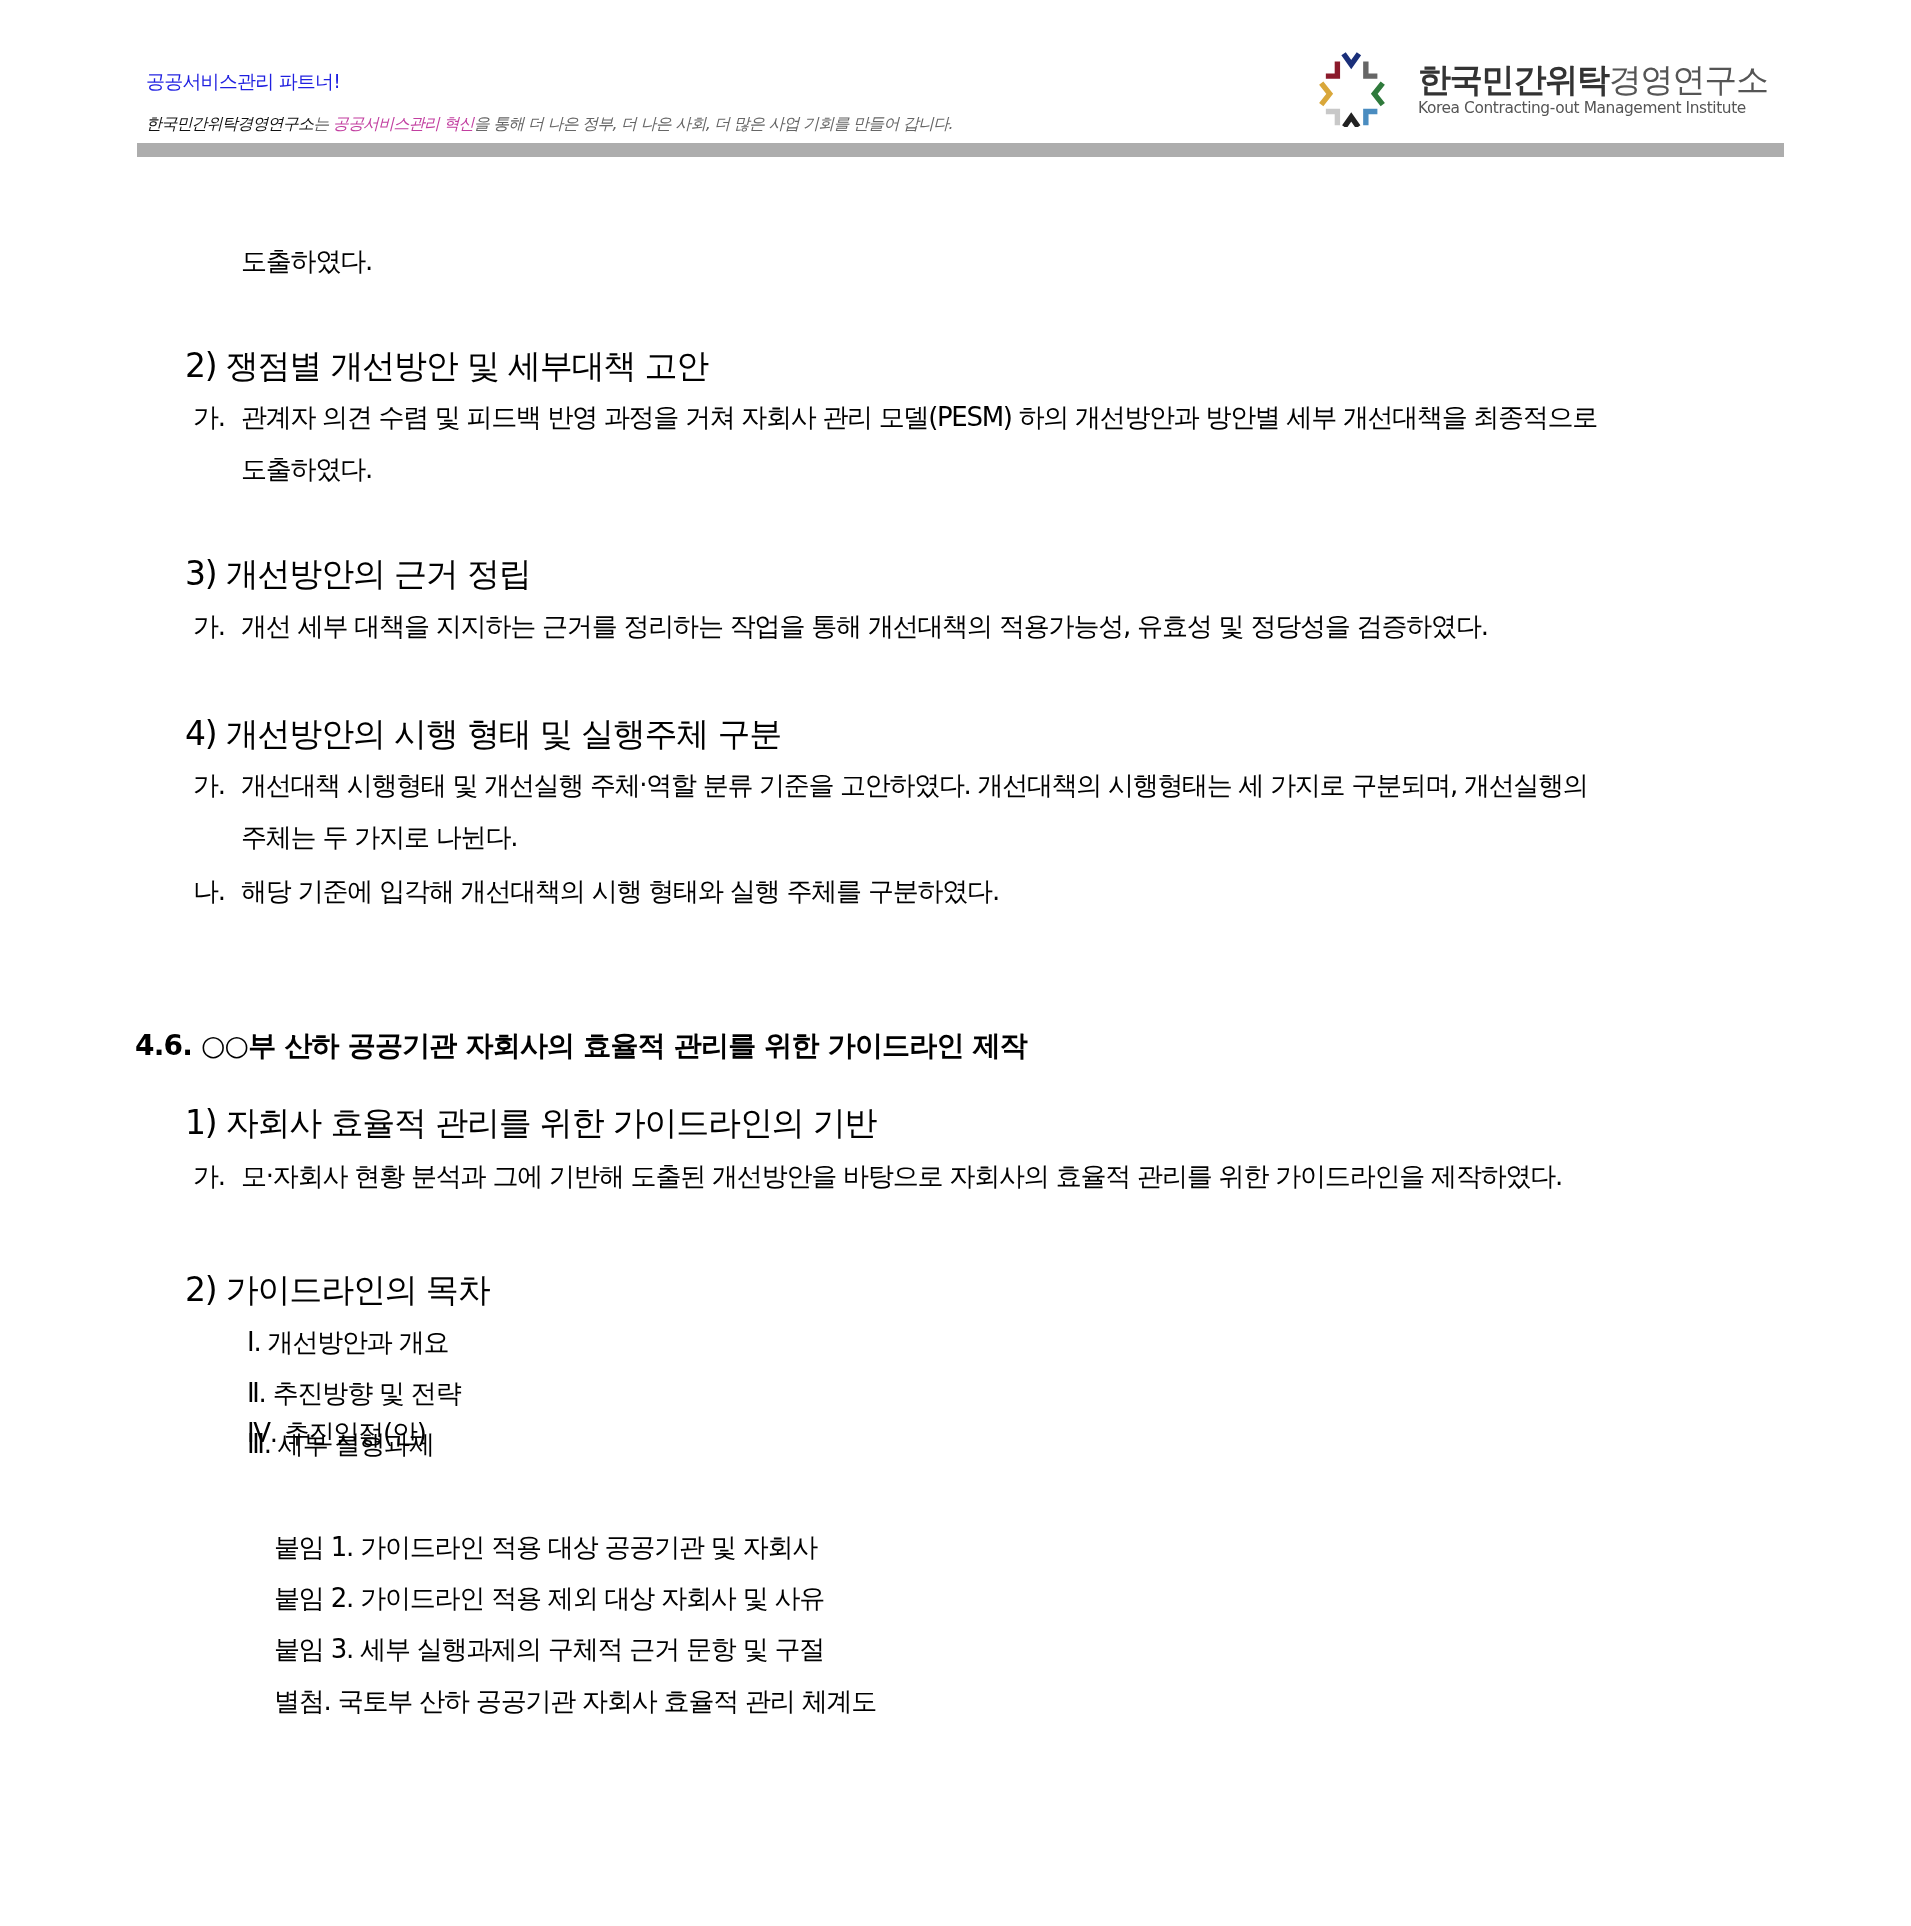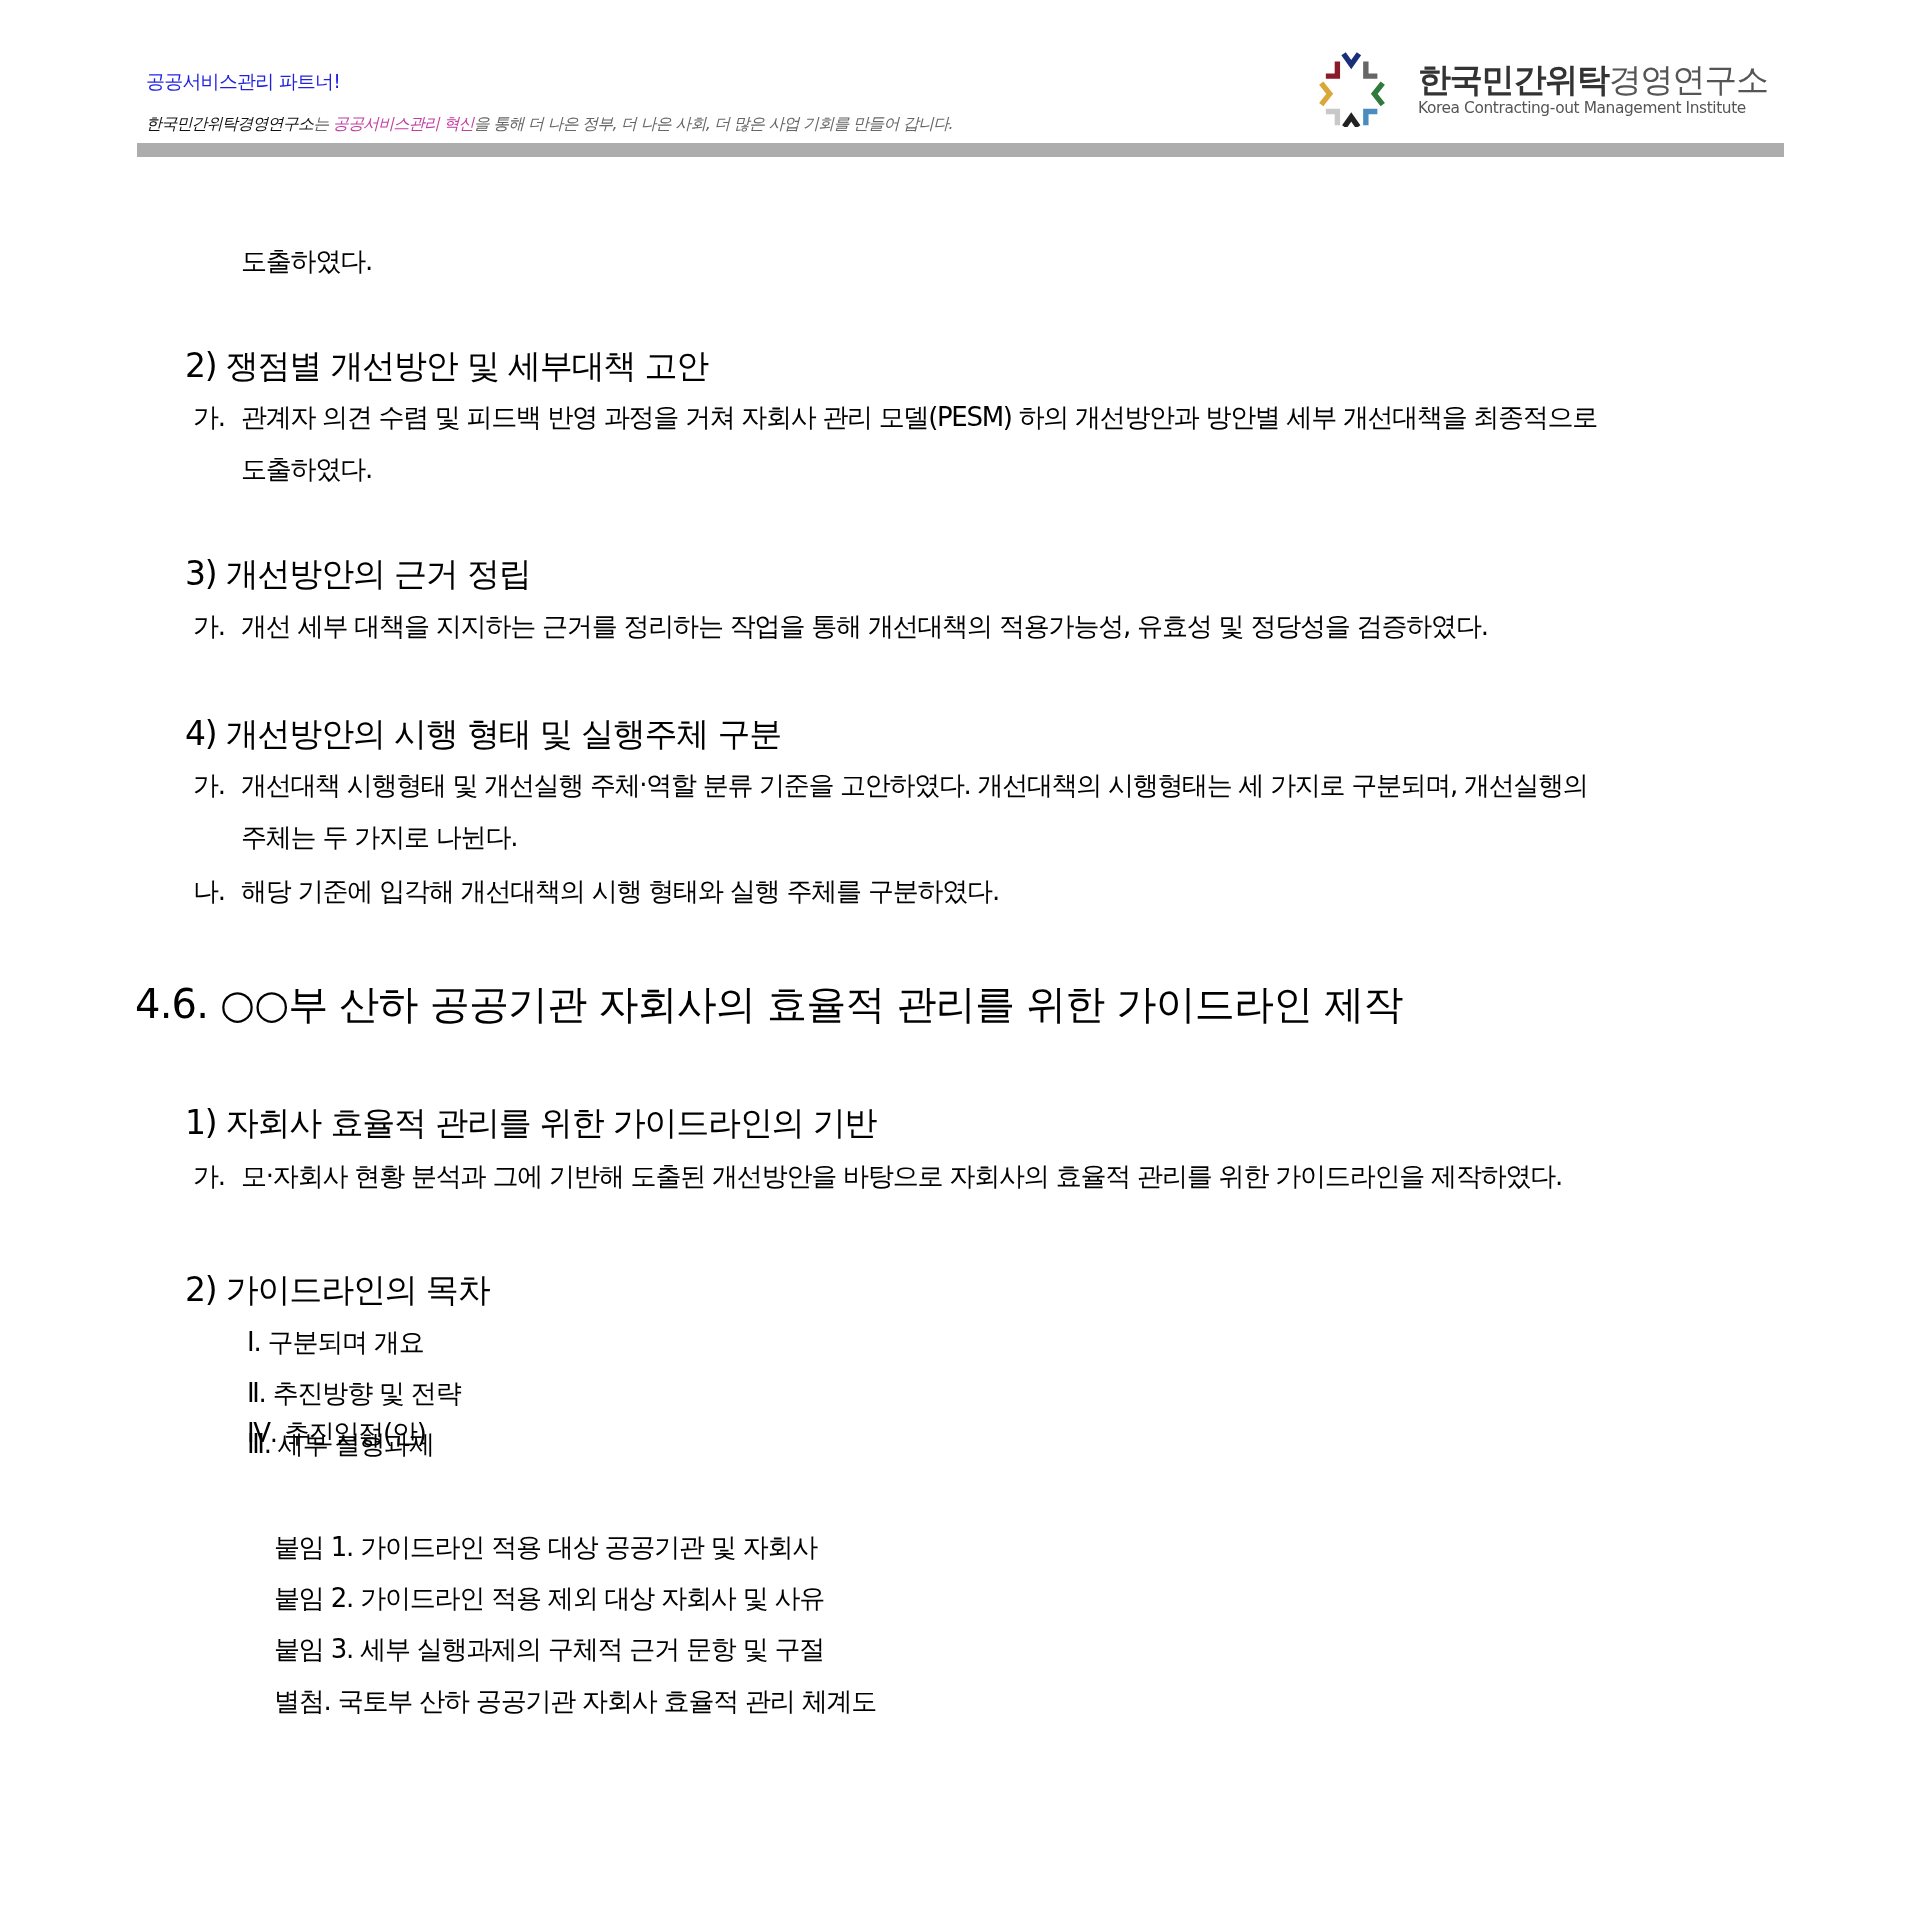--- a/index.html
+++ b/index.html
@@ -15,21 +15,21 @@
   .header-bar { left:137px; top:143px; width:1647px; height:14px; background:#adadad; }
 
   .logo-top { left:1302px; top:46px; width:482px; height:81px; }
   .logo-top .ko { position:absolute; left:116px; top:11.6px; font-size:33px; font-weight:bold; color:#333; letter-spacing:-1.2px; }
   .logo-top .ko .light { color:#555; font-weight:normal; }
   .logo-top .en { position:absolute; left:116px; top:53px; font-size:15.4px; color:#555; letter-spacing:-0.4px; }
 
   
   .p  { font-size:26px; letter-spacing:-1.2px; line-height:1; }
   .h2 { font-size:33px; font-weight:normal; letter-spacing:-1.2px; line-height:1; }
-  .h1 { font-size:40px; font-weight:normal; letter-spacing:-0.8px; line-height:1; }
+  .h1 { font-size:28px; font-weight:bold; letter-spacing:-0.8px; line-height:1;margin-top:48px; }
 </style>
 </head>
 <body>
 
 <div class="abs tagline">공공서비스관리 파트너!</div>
 <div class="abs subline">
   <span class="dark">한국민간위탁경영연구소</span><span>는 </span><span class="pink">공공서비스관리 혁신</span><span>을 통해 더 나은 정부, 더 나은 사회, 더 많은 사업 기회를 만들어 갑니다.</span>
 </div>
 
 <div class="abs logo-top">
@@ -78,21 +78,21 @@
 <div class="abs p" style="left:241px;top:878px">해당 기준에 입각해 개선대책의 시행 형태와 실행 주체를 구분하였다.</div>
 
 <div class="abs h1" style="left:135px;top:984px">4.6. ○○부 산하 공공기관 자회사의 효율적 관리를 위한 가이드라인 제작</div>
 
 <div class="abs h2" style="left:185px;top:1106px">1) 자회사 효율적 관리를 위한 가이드라인의 기반</div>
 <div class="abs p" style="left:193px;top:1163px">가.</div>
 <div class="abs p" style="left:241px;top:1163px">모·자회사 현황 분석과 그에 기반해 도출된 개선방안을 바탕으로 자회사의 효율적 관리를 위한 가이드라인을 제작하였다.</div>
 
 <div class="abs h2" style="left:185px;top:1273px">2) 가이드라인의 목차</div>
 <div>
-  <div class="abs p" style="left:247px;top:1329px">Ⅰ. 구분되며 개요</div>
+  <div class="abs p" style="left:247px;top:1329px">Ⅰ. 개선방안과 개요</div>
   <div class="abs p" style="left:247px;top:1380px">Ⅱ. 추진방향 및 전략</div>
   <div class="abs p" style="left:247px;top:1431px">Ⅲ. 세부 실행과제</div>
   <div class="abs p" style="left:247px;top:1420px">Ⅳ. 추진일정(안)</div>
   <div class="abs p" style="left:274px;top:1534px">붙임 1. 가이드라인 적용 대상 공공기관 및 자회사</div>
   <div class="abs p" style="left:274px;top:1585px">붙임 2. 가이드라인 적용 제외 대상 자회사 및 사유</div>
   <div class="abs p" style="left:274px;top:1636px">붙임 3. 세부 실행과제의 구체적 근거 문항 및 구절</div>
   <div class="abs p" style="left:274px;top:1688px">별첨. 국토부 산하 공공기관 자회사 효율적 관리 체계도</div>
 </div>
 
 

